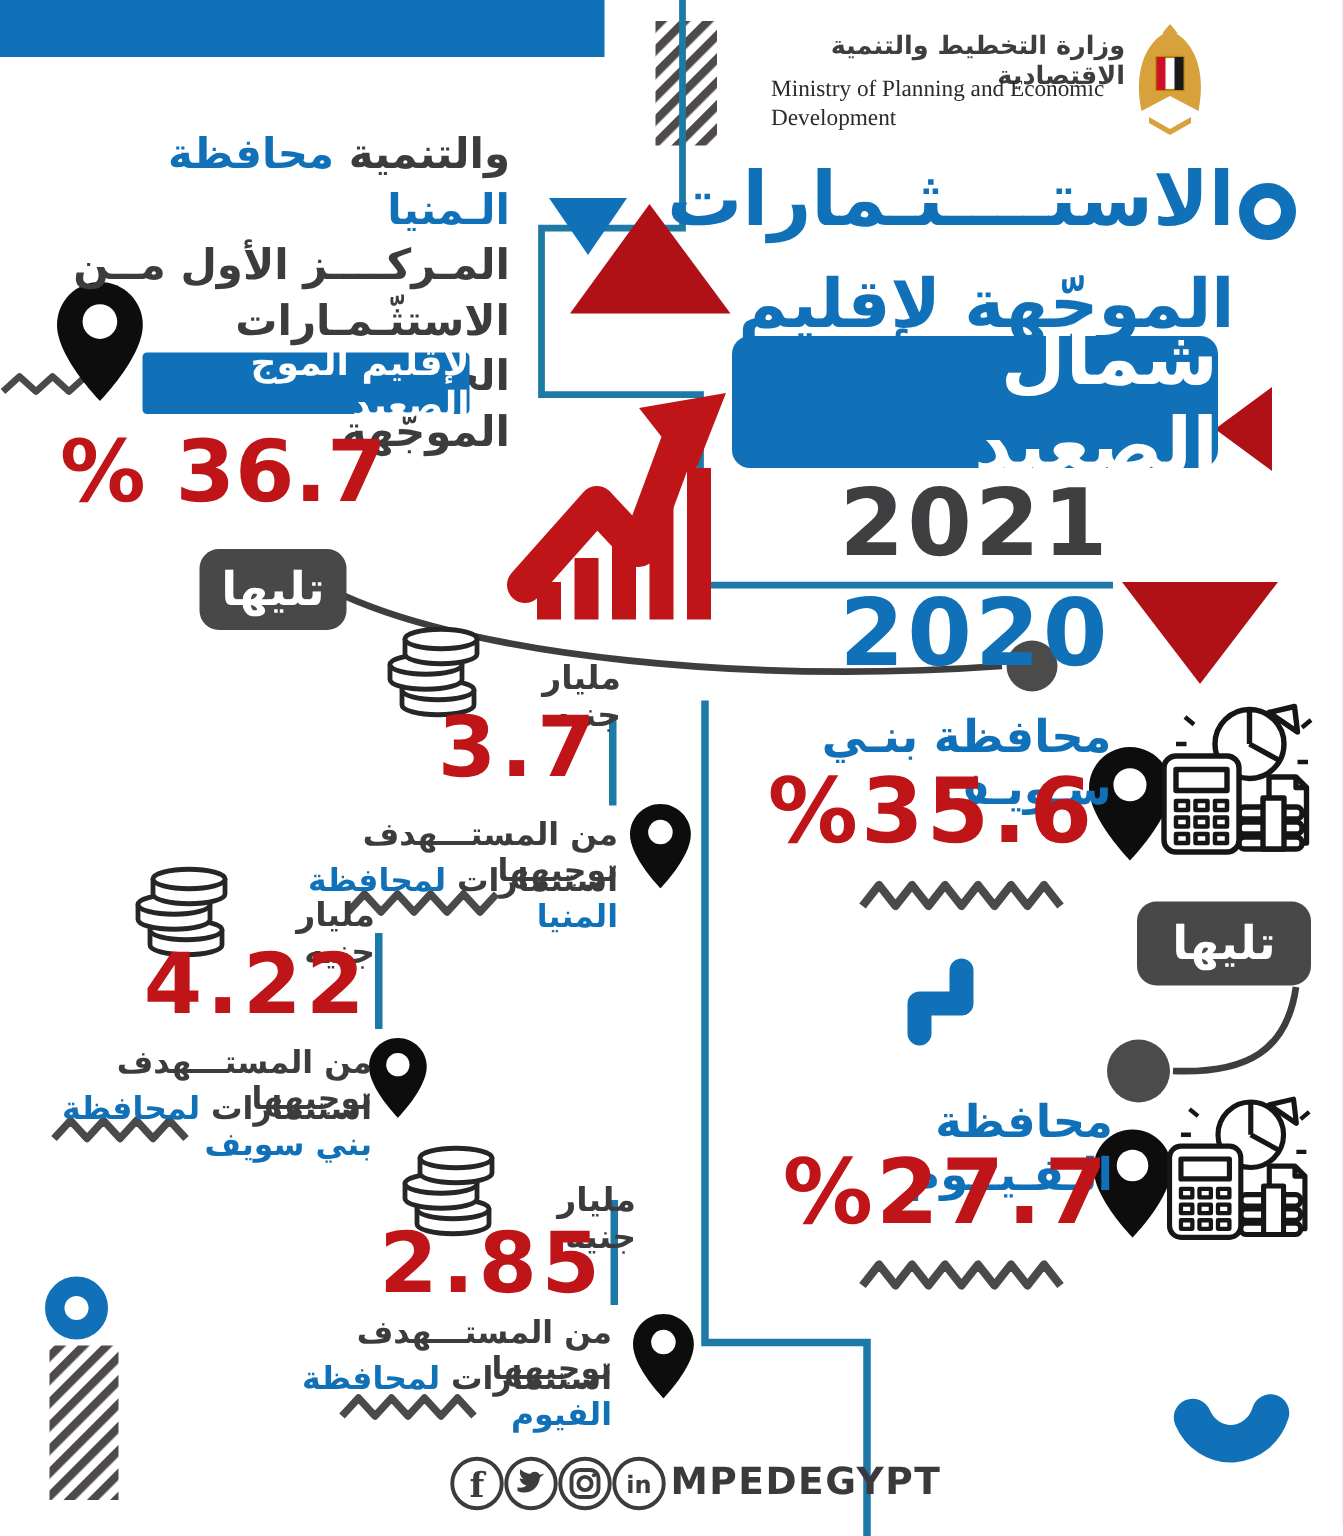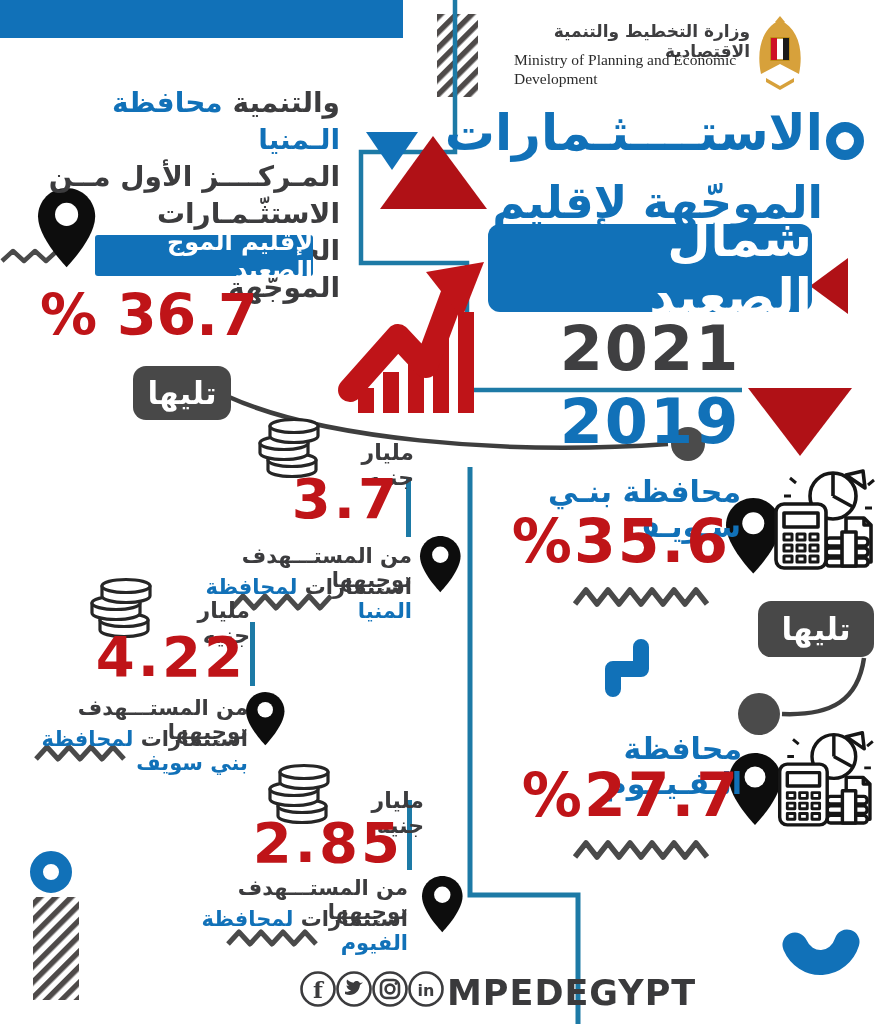--- a/index.html
+++ b/index.html
@@ -54,21 +54,21 @@
   .vbarC{left:407px;top:800px;height:70px;}
   .targetC{left:206px;top:876px;width:202px;} .destC{left:182px;top:907px;width:226px;}
   
   .gov-name{font-size:30px;font-weight:bold;color:var(--blue);text-align:right;}
   .gov-pct{font-size:60px;font-weight:bold;color:var(--red);text-align:right;direction:ltr;letter-spacing:2px;}
   .gov1-name{left:461px;top:474px;width:280px;}
   .gov1-pct{left:470px;top:506px;width:260px;}
   .gov2-name{left:480px;top:731px;width:262px;}
   .gov2-pct{left:478px;top:760px;width:262px;}
   
-  .handle{left:447px;top:973px;font-size:35px;font-weight:bold;color:#3a3a3c;letter-spacing:1px;z-index:2;}
+  .handle{left:447px;top:973px;font-size:25px;font-weight:bold;color:#3a3a3c;letter-spacing:1px;z-index:2;}
 </style>
 </head>
 <body>
 
 <div class="canvas">
 
   <svg class="decor" width="895" height="1024" viewBox="0 0 895 1024">
     <defs>
       <pattern id="stripes" width="11" height="11" patternUnits="userSpaceOnUse" patternTransform="rotate(45)">
         <rect width="11" height="11" fill="#ffffff"></rect>
@@ -196,21 +196,21 @@
   </div>
 
   <div class="abs txt t1 ar">الاستــــثـمارات</div>
   <div class="abs txt t2 ar">الموجّهة لإقليم</div>
   <div class="abs txt region-box ar">
     <span>شمال الصعيد</span>
   </div>
   <div class="abs txt years">
     <span class="y-dark">2021</span>
     <span> </span>
-    <span class="y-blue">2019</span>
+    <span class="y-blue">2020</span>
   </div>
 
   <div class="abs txt lead-text ar">
     <div>
       <span>والتنمية</span>
       <span class="hl">محافظة الـمنيا</span>
     </div>
     <div>المـركــــز الأول مــن</div>
     <div>الاستثّـمـارات الحكومية</div>
     <div>الموجّهة</div>

